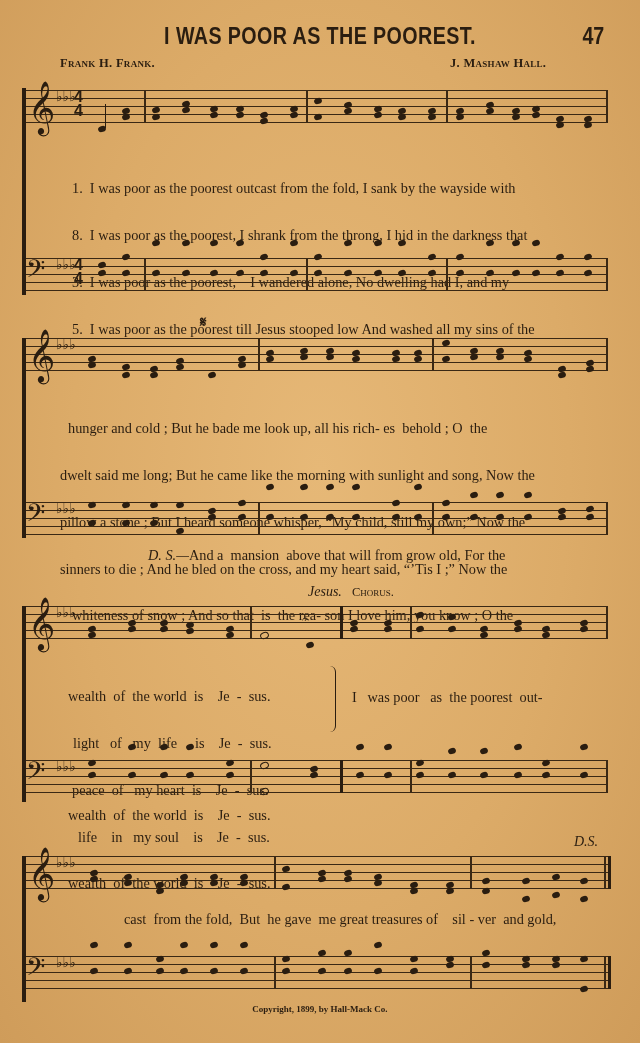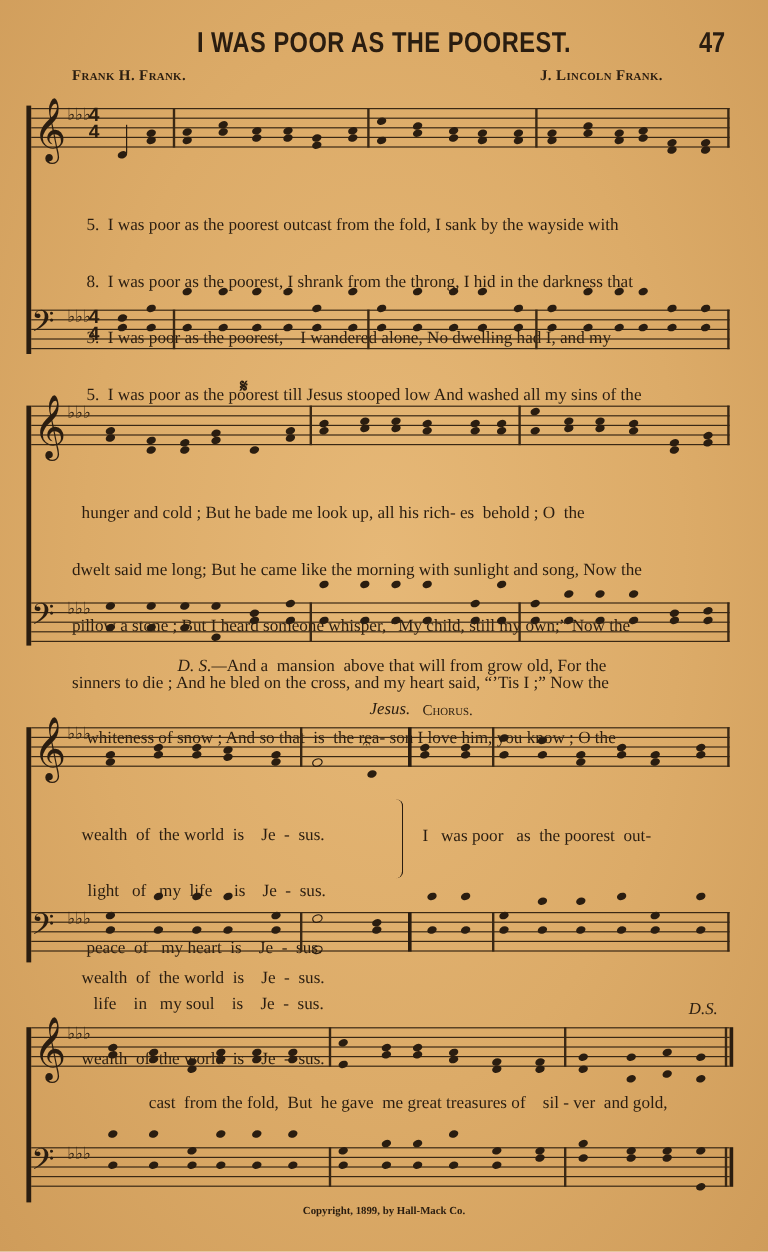--- a/index.html
+++ b/index.html
@@ -37,21 +37,21 @@
   .sc { font-variant: small-caps; }
   .copyright { position: absolute; top: 1004px; left: 0; width: 640px; text-align: center; font-size: 9px; font-weight: bold; }
   .brace { position: absolute; border-right: 1.5px solid #2a1d10; border-radius: 0 8px 8px 0; width: 5px; }
 </style>
 </head>
 <body>
 
 <div class="abs title">I WAS POOR AS THE POOREST.</div>
 <div class="abs pagenum">47</div>
 <div class="abs credit" style="left:60px;">Frank H. Frank.</div>
-<div class="abs credit" style="left:450px;">J. Lincoln Frank.</div>
+<div class="abs credit" style="left:450px;">J. Mashaw Hall.</div>
 
 <div>
   <div class="thickbar" style="left:22px; top:88px; height:207px;"></div>
 
   <div class="staff" style="left:26px; width:582px; top:90px;">
     <div class="line" style="top:0"></div>
       <div class="line" style="top:8px"></div>
       <div class="line" style="top:16px"></div>
       <div class="line" style="top:24px"></div>
       <div class="line" style="top:32px"></div>
@@ -97,21 +97,21 @@
   <div class="note" style="left:512px;top:114px"></div>
     <div class="note" style="left:512px;top:108px"></div>
   <div class="note" style="left:532px;top:112px"></div>
     <div class="note" style="left:532px;top:106px"></div>
   <div class="note" style="left:556px;top:122px"></div>
     <div class="note" style="left:556px;top:116px"></div>
   <div class="note" style="left:584px;top:122px"></div>
     <div class="note" style="left:584px;top:116px"></div>
 
   <div class="lyrics" style="left:72px; top:150px;">
-    <div>5.  I was poor as the poorest outcast from the fold, I sank by the wayside with</div>
+    <div>1.  I was poor as the poorest outcast from the fold, I sank by the wayside with</div>
     <div>8.  I was poor as the poorest, I shrank from the throng, I hid in the darkness that</div>
     <div>3.  I was poor as the poorest,    I wandered alone, No dwelling had I, and my</div>
     <div>5.  I was poor as the poorest till Jesus stooped low And washed all my sins of the</div>
   </div>
 
   <div class="staff" style="left:26px; width:582px; top:258px;">
     <div class="line" style="top:0"></div>
       <div class="line" style="top:8px"></div>
       <div class="line" style="top:16px"></div>
       <div class="line" style="top:24px"></div>

